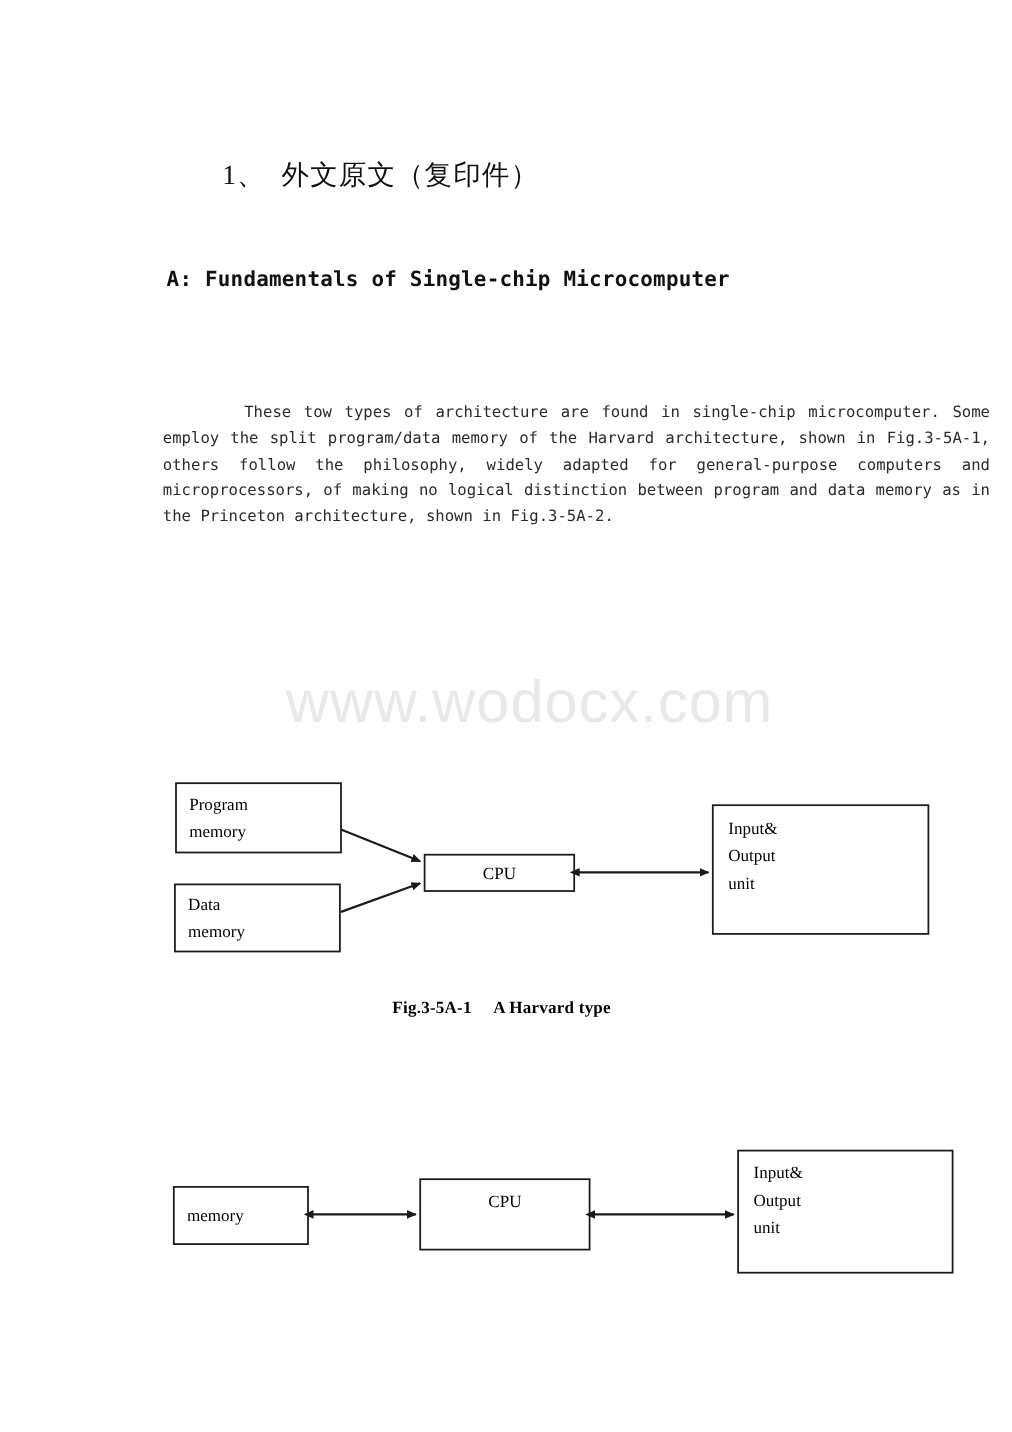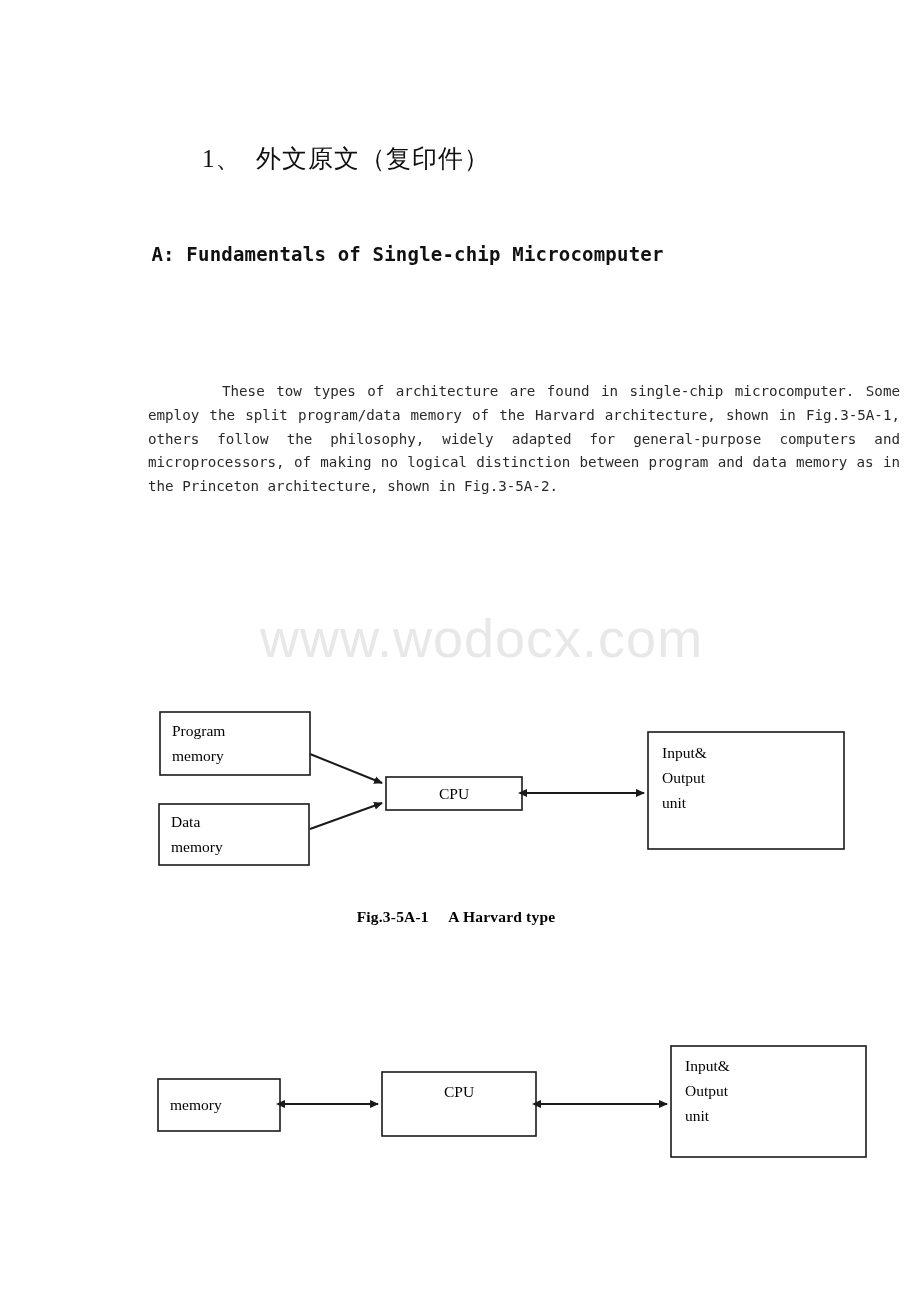--- a/index.html
+++ b/index.html
@@ -51,21 +51,21 @@
     width: 752px;
     font-family: "DejaVu Sans Mono", "Liberation Mono", monospace;
     font-size: 14.2px;
     line-height: 23.8px;
     color: #2a2a2a;
     text-align: justify;
     text-justify: inter-character;
     white-space: pre-wrap;
   }
   .p1 { top: 285px; }
-  .p2 { top: 380px; }
+  .p2 { top: 364px; }
   .p3 { top: 548px; }
   .body-block .indent { display: inline-block; width: 74px; }
 
   
   .watermark {
     position: absolute;
     left: 228px;
     top: 607px;
     font-family: "Liberation Sans", "DejaVu Sans", sans-serif;
     font-size: 54px;

